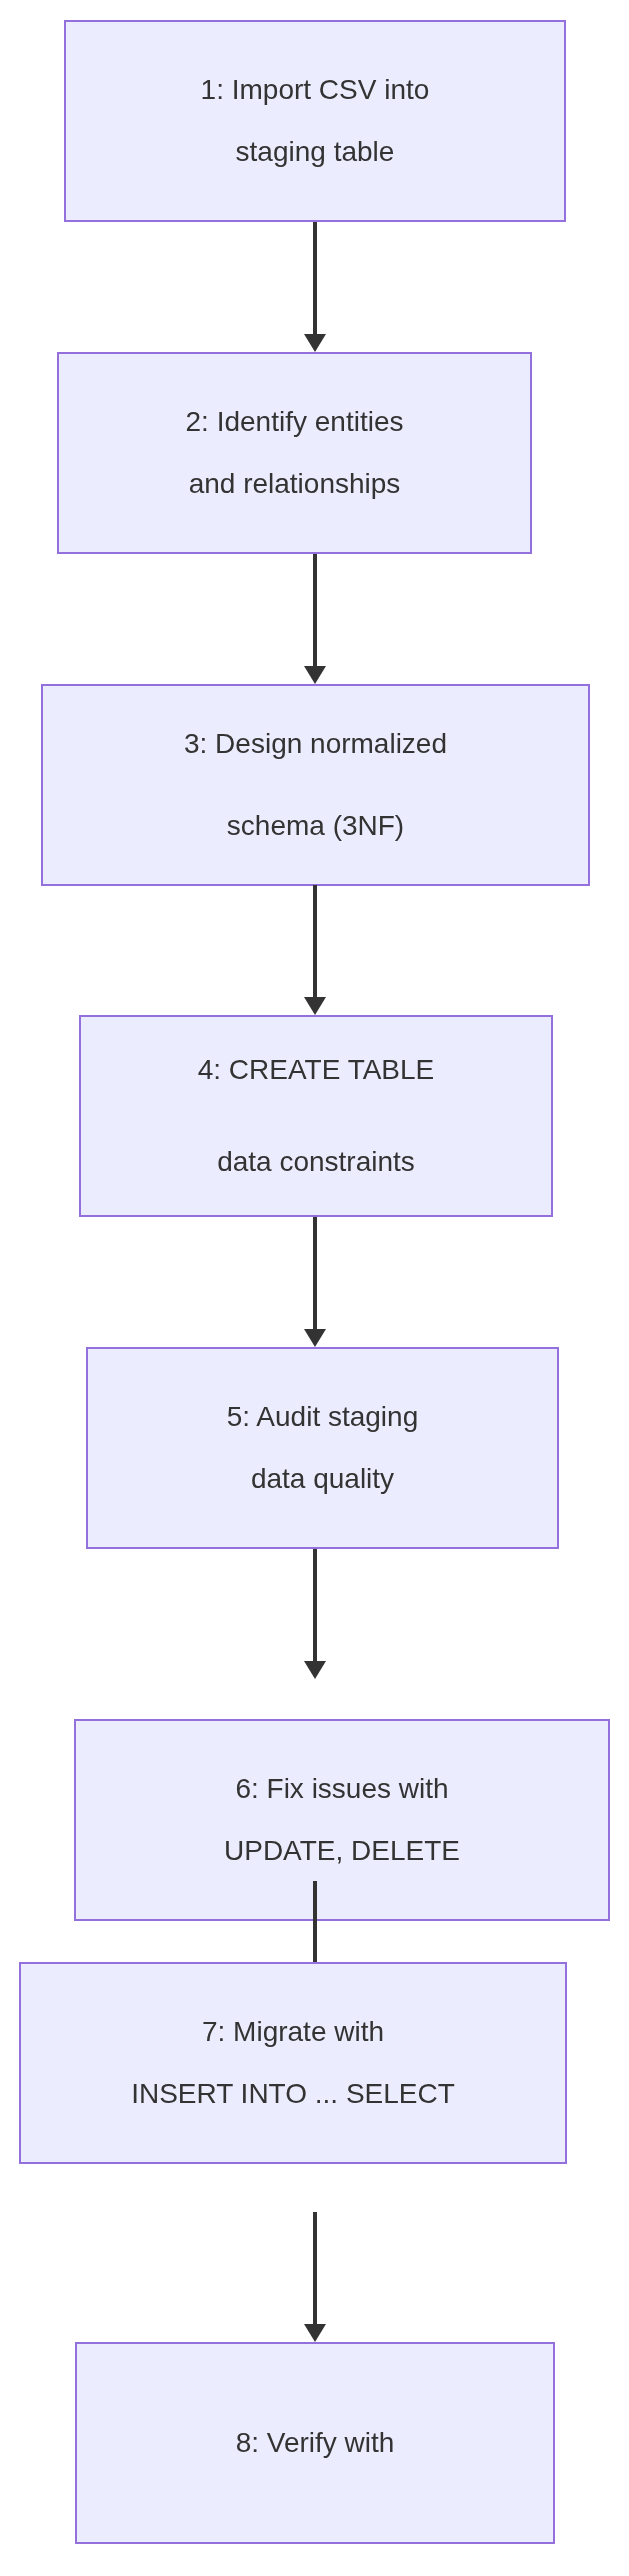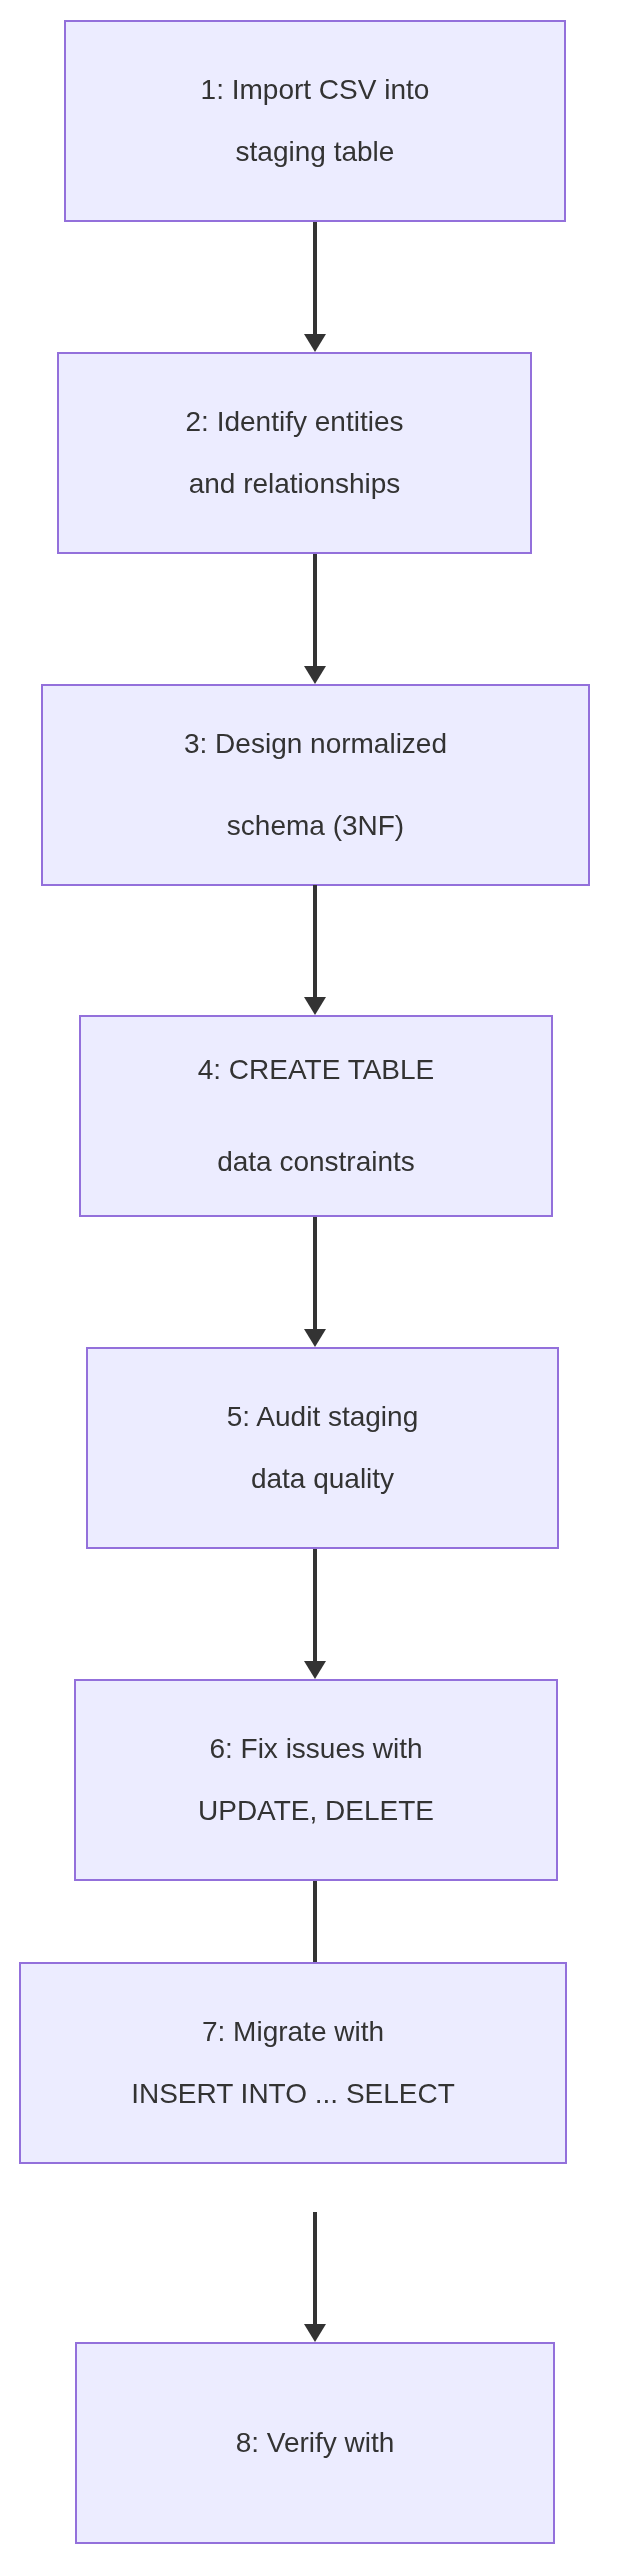--- a/index.html
+++ b/index.html
@@ -25,21 +25,21 @@
     align-items: center;
     justify-content: center;
     text-align: center;
   }
   .node span { display: block; white-space: nowrap; }
   .n1 { top: 20px;   left: 64px;  width: 502px; }
   .n2 { top: 352px;  left: 57px;  width: 475px; }
   .n3 { top: 684px; left: 41px;  width: 549px; gap: 20px; }
   .n4 { top: 1015px; left: 79px; width: 474px; gap: 30px; }
   .n5 { top: 1347px; left: 86px; width: 473px; }
-  .n6 { top: 1679px; left: 74px; width: 484px; }
+  .n6 { top: 1719px; left: 74px; width: 536px; }
   .n7 { top: 1962px; left: 19px;  width: 548px; }
   .n8 { top: 2342px; left: 75px; width: 480px; }
 
   .conn {
     position: absolute;
     left: 304px;           
     width: 22px;
     height: 130px;
     display: flex;
     flex-direction: column;

